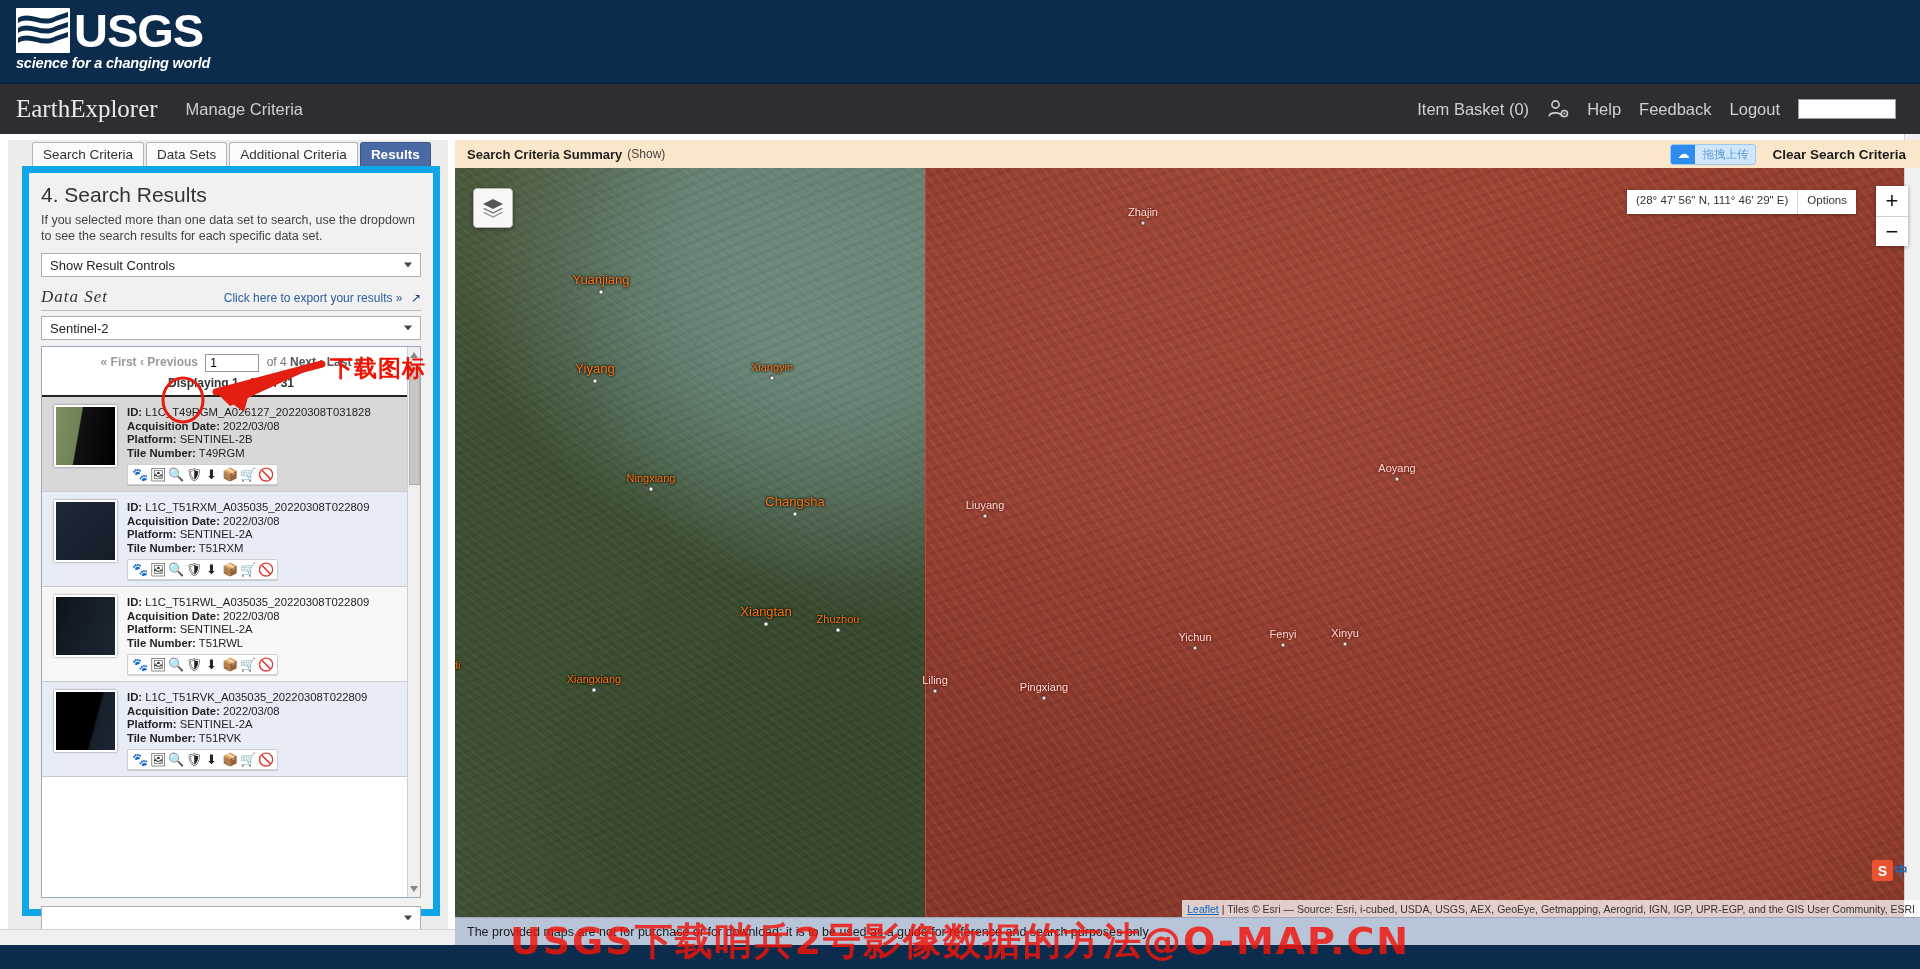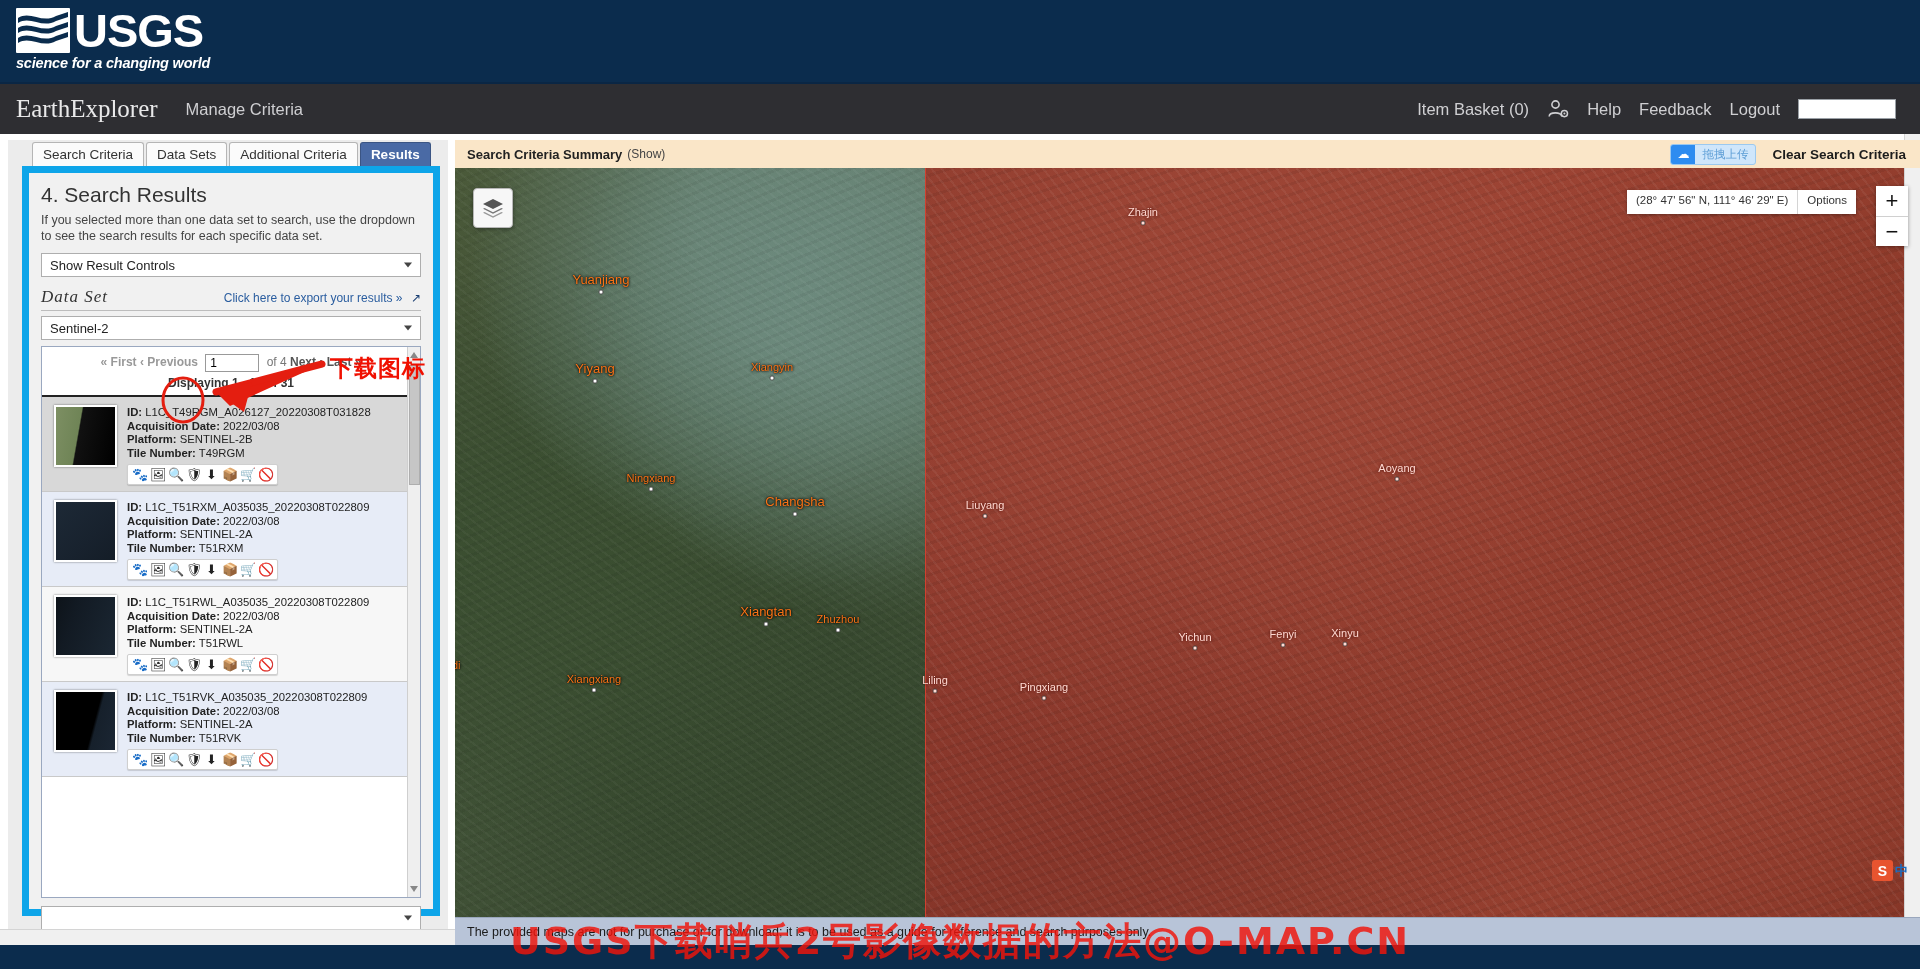--- a/index.html
+++ b/index.html
@@ -585,20 +585,24 @@
         <div class="zoom-btn">+</div>
         <div class="zoom-btn">−</div>
       </div>
 
 
       <div class="sogou-badge">
         <span class="sogou-sq">S</span>
         <span class="sogou-cn">中</span>
       </div>
 
+      <div class="attribution">
+        <a href="#">Leaflet</a>
+        <span style="margin-left:3px;">| Tiles © Esri — Source: Esri, i-cubed, USDA, USGS, AEX, GeoEye, Getmapping, Aerogrid, IGN, IGP, UPR-EGP, and the GIS User Community, ESRI</span>
+      </div>
     </div>
 
     <div class="map-note">
       <span>The provided maps are not for purchase or for download; it is to be used as a guide for reference and search purposes only.</span>
     </div>
   </div>
 
   <div class="page-scroll-r"></div>
   <div class="page-scroll-b"></div>
 

